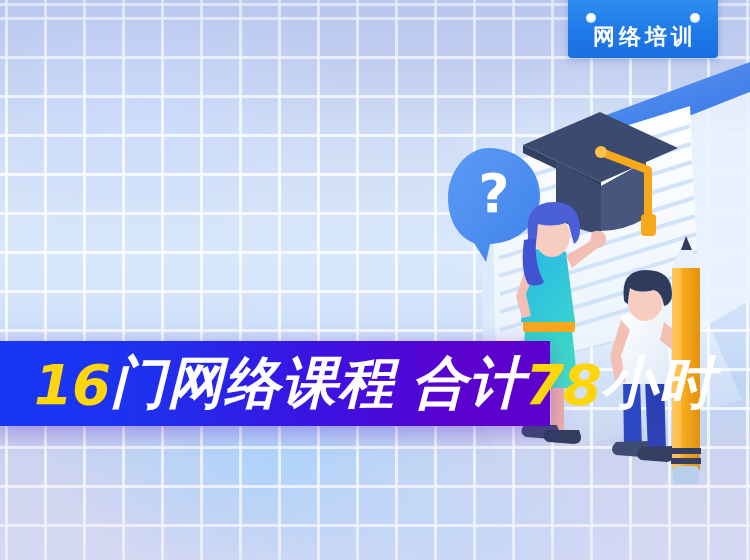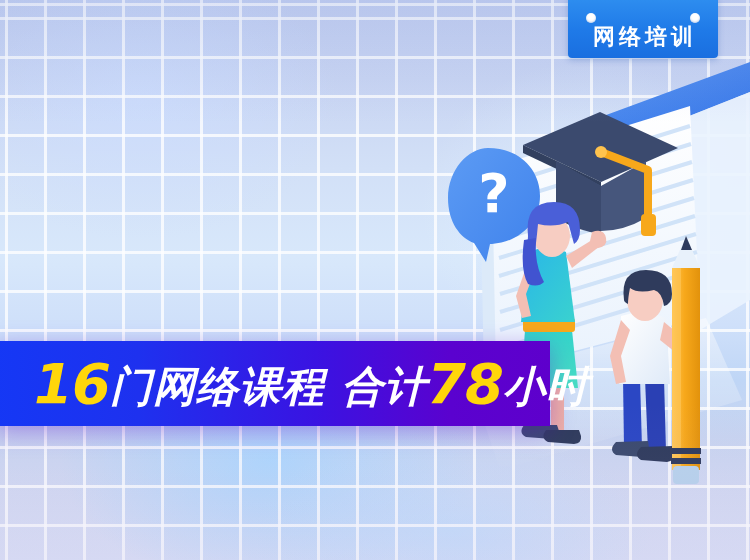--- a/index.html
+++ b/index.html
@@ -79,21 +79,21 @@
     background:linear-gradient(90deg,#1538f5 0%,#1e31ef 26%,#3a13e2 58%,#5a02cf 82%,#5e00cc 100%);
     box-shadow:0 6px 22px rgba(90,10,200,.35);
     display:flex;align-items:center;
   }
   #bar-inner{
     padding-left:40px;white-space:nowrap;line-height:1;
     font-family:"DejaVu Sans","Liberation Sans",sans-serif;
   }
   #bar-inner .num{color:#ffd60a;font-size:56px;font-weight:bold;font-style:italic;
     letter-spacing:-1px;vertical-align:-2px;}
-  #bar-inner .zh{color:#ffffff;font-size:42px;font-weight:bold;font-style:italic;
+  #bar-inner .zh{color:#ffffff;font-size:56px;font-weight:bold;font-style:italic;
     letter-spacing:1px;}
   #bar-inner .gap{display:inline-block;width:16px;}
 </style>
 </head>
 <body>
 
 <div id="banner">
 
   <div class="bloom b1"></div>
   <div class="bloom b2"></div>

